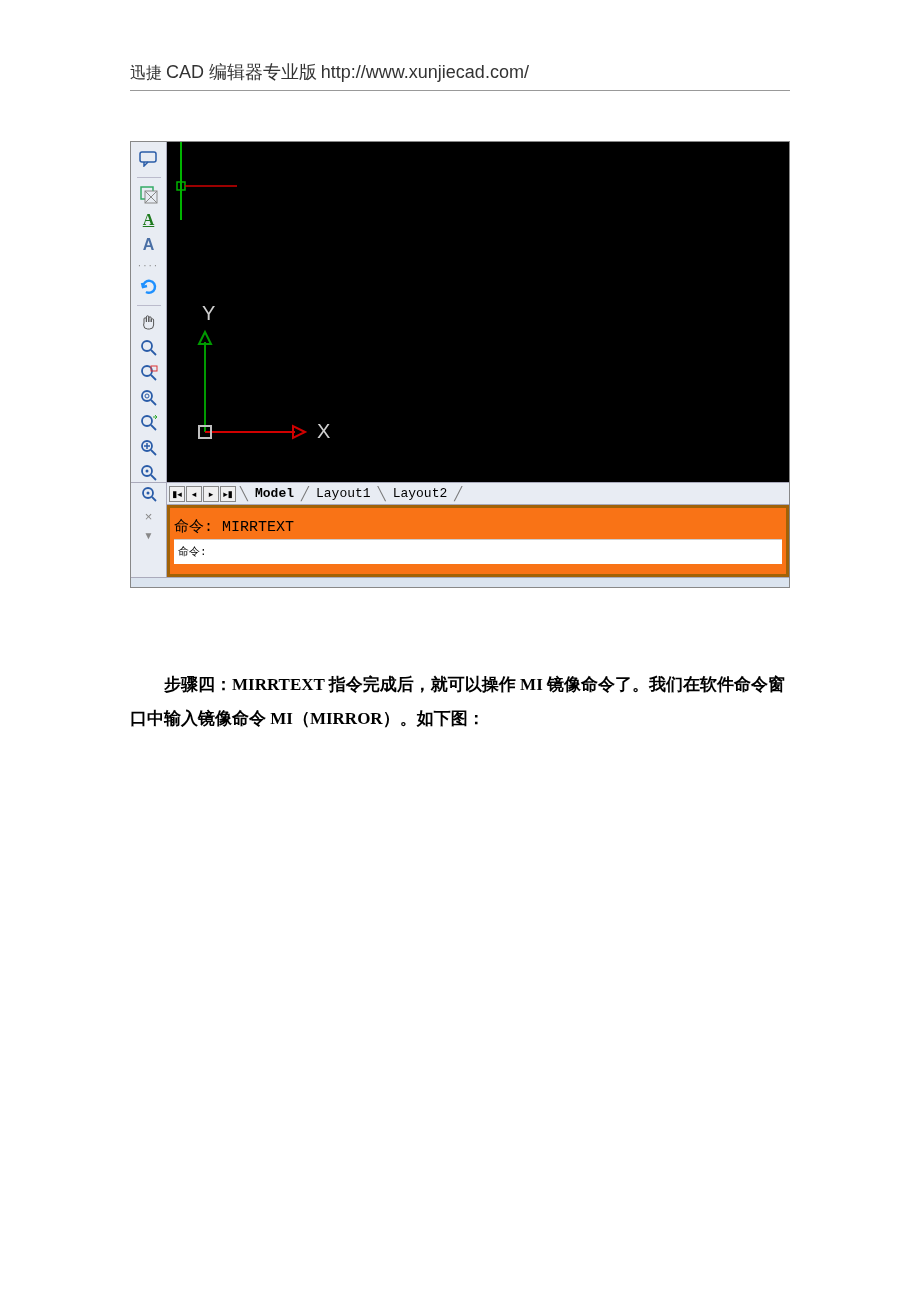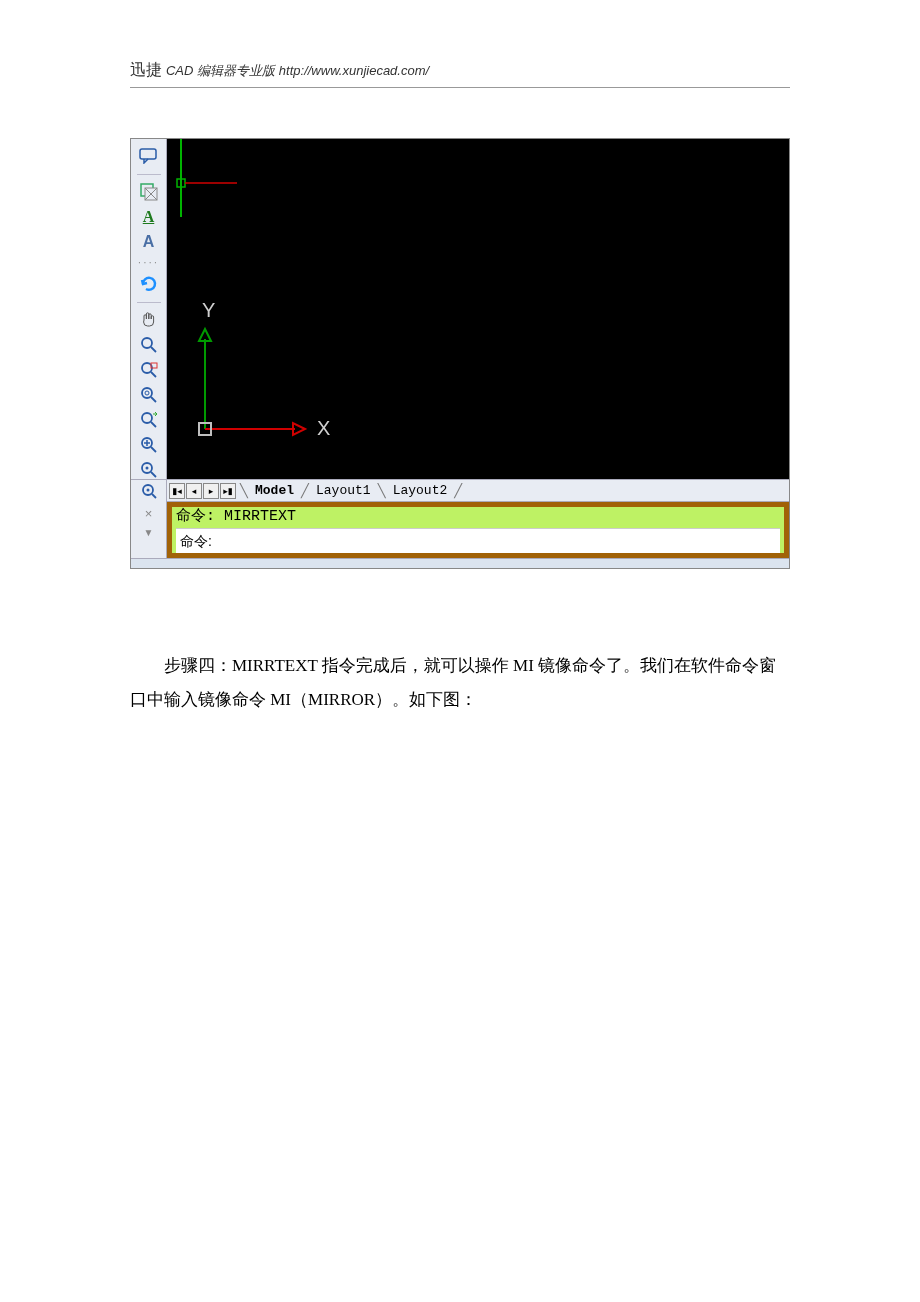--- a/index.html
+++ b/index.html
@@ -19,22 +19,21 @@
     color: #333;
     border-bottom: 1px solid #999;
     padding-bottom: 6px;
     margin-bottom: 50px;
   }
   .header .brand {
     font-size: 16px;
     font-family: SimSun, serif;
   }
   .header .sub {
-    font-size: 13px;
-    font-style: italic;
+    font-size: 18px;
   }
   .fig {
     width: 660px;
     margin: 0 0 80px 0;
     border: 1px solid #888;
   }
   
   .fig-row1 {
     display: flex;
     height: 340px;
@@ -147,48 +146,49 @@
     color: #888;
     font-size: 13px;
   }
   .cmdside .x { cursor: pointer; }
   .cmdside .dd { cursor: pointer; font-size: 10px; }
   .cmdtext {
     flex: 1;
     font-family: SimSun, "Courier New", monospace;
     font-size: 15px;
     line-height: 20px;
-    padding: 0 4px;
-    background: #bef264;
-    border: 5px solid #a16207;
+    padding: 10px 4px;
+    background: #f97316;
+    border: 3px solid #a16207;
   }
   .cmdline1, .cmdline2 { color: #000; }
   .cmdprompt {
     display: flex;
     background: #fff;
     border-top: 1px solid #ccc;
     margin-top: 1px;
   }
   .cmdprompt .lbl {
-    font-family: Liberation Sans, sans-serif;
-    font-size: 14px;
+    font-family: Liberation Mono, monospace;
+    font-size: 11px;
     padding: 2px 4px;
     text-align: center;
   }
   .statusbar {
     height: 10px;
     background: #dbe4ef;
     border-top: 1px solid #aab;
   }
   .para {
     font-size: 17px;
     line-height: 2.0;
     font-family: SimSun, serif;
     text-indent: 2em;
     margin-top: 10px;
+    font-weight: bold;
   }
   
   .canvas svg text { font-family: Arial, sans-serif; }
 </style>
 </head>
 <body>
 
 <div class="page">
 
   <div class="header">

